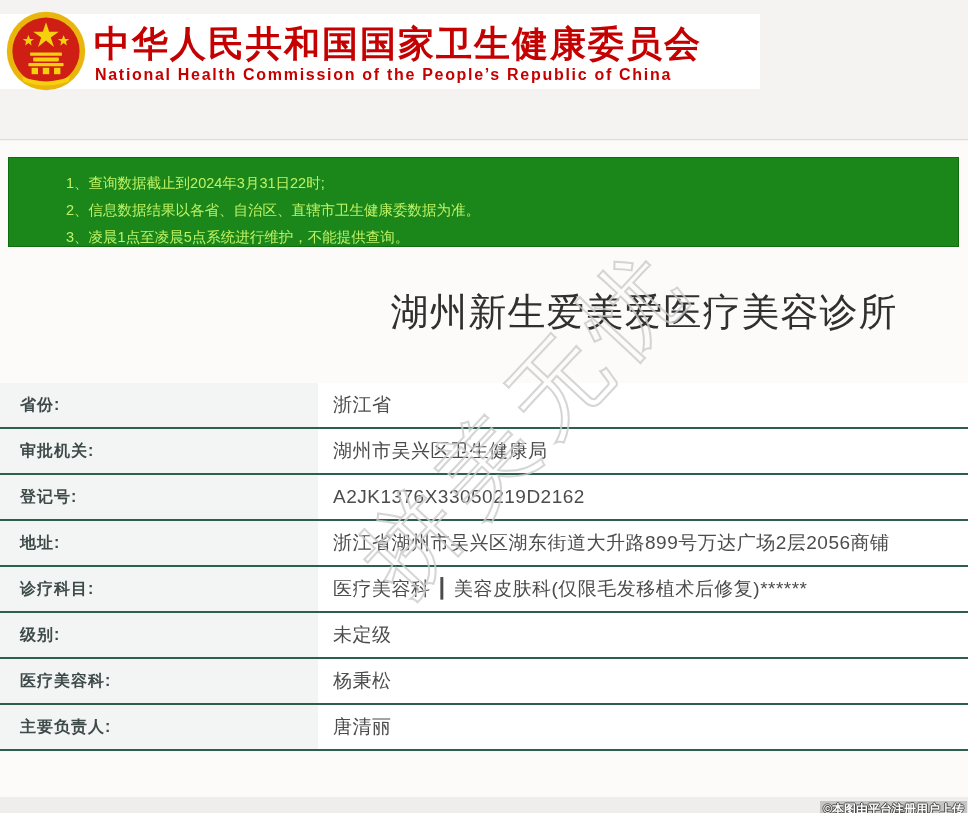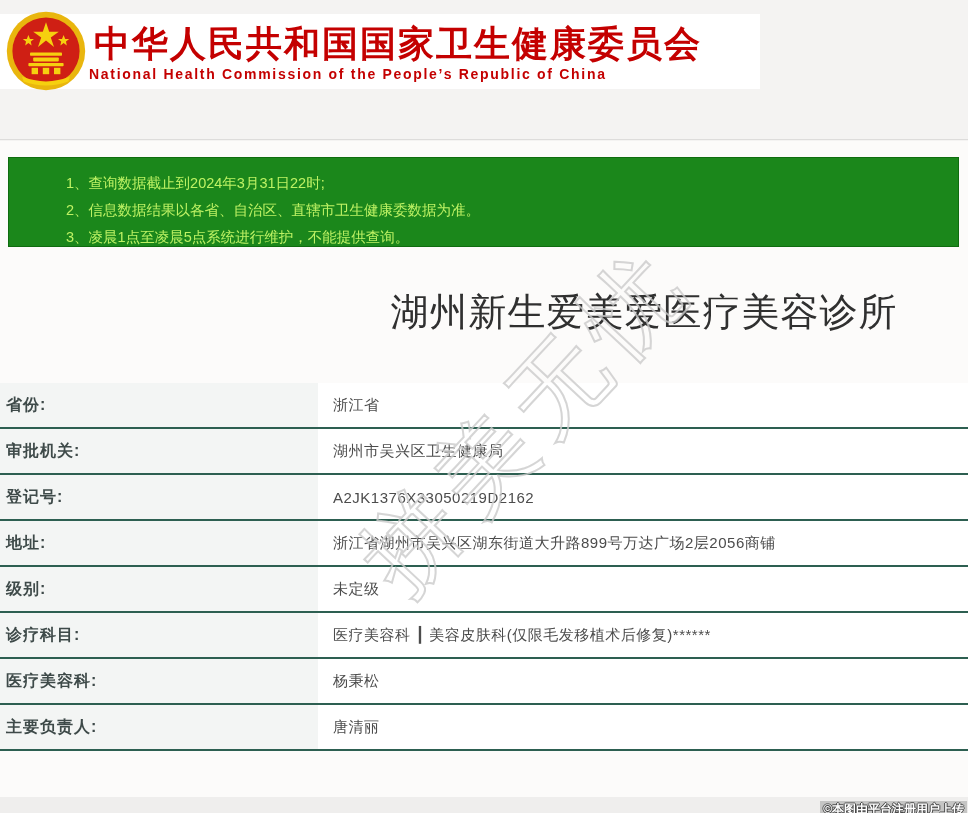--- a/index.html
+++ b/index.html
@@ -24,22 +24,22 @@
   }
   .emblem {
     position: absolute; left: 6px; top: -3px; width: 80px; height: 80px;
   }
   .header-title-cn {
     position: absolute; left: 94px; top: 6px;
     font-size: 36px; font-weight: bold; color: #c40000;
     letter-spacing: 2px; white-space: nowrap;
   }
   .header-title-en {
-    position: absolute; left: 89px; top: 52px;
-    font-size: 14px; font-weight: bold; color: #c40000;
+    position: absolute; left: 95px; top: 52px;
+    font-size: 16px; font-weight: bold; color: #c40000;
     letter-spacing: 1.7px; white-space: nowrap;
   }
 
   
   .content {
     position: absolute; top: 141px; left: 0; width: 968px; height: 656px;
     background: #fcfbfa;
   }
   .notice-box {
     position: absolute; top: 16px; left: 8px; width: 951px; height: 90px;
@@ -61,29 +61,29 @@
   .info-table {
     position: absolute; top: 242px; left: 0; width: 968px;
   }
   .info-row {
     display: flex; width: 968px; height: 46px;
     border-bottom: 2px solid #2d5f51;
   }
   .info-label {
     width: 318px; background: #f3f5f4;
     display: flex; align-items: center;
-    padding-left: 6px;
+    padding-left: 20px;
     font-size: 16px; font-weight: bold; color: #3e4a49;
     letter-spacing: 1px;
   }
   .info-value {
     flex: 1; background: #ffffff;
     display: flex; align-items: center;
     padding-left: 15px;
-    font-size: 15px; color: #4c4c4c;
+    font-size: 19px; color: #4c4c4c;
     letter-spacing: 0.5px;
   }
 
   
   .bottom-strip {
     position: absolute; top: 797px; left: 0; width: 968px; height: 16px;
     background: #efeeed;
   }
   .copyright-badge {
     position: absolute; right: 1px; top: 4px;
@@ -159,27 +159,27 @@
           <div class="info-label">登记号:</div>
           <div class="info-value">A2JK1376X33050219D2162</div>
         </div>
 
         <div class="info-row">
           <div class="info-label">地址:</div>
           <div class="info-value">浙江省湖州市吴兴区湖东街道大升路899号万达广场2层2056商铺</div>
         </div>
 
         <div class="info-row">
-          <div class="info-label">级别:</div>
-          <div class="info-value">未定级</div>
+          <div class="info-label">诊疗科目:</div>
+          <div class="info-value">医疗美容科 ┃ 美容皮肤科(仅限毛发移植术后修复)******</div>
         </div>
 
         <div class="info-row">
-          <div class="info-label">诊疗科目:</div>
-          <div class="info-value">医疗美容科 ┃ 美容皮肤科(仅限毛发移植术后修复)******</div>
+          <div class="info-label">级别:</div>
+          <div class="info-value">未定级</div>
         </div>
 
         <div class="info-row">
           <div class="info-label">医疗美容科:</div>
           <div class="info-value">杨秉松</div>
         </div>
 
         <div class="info-row">
           <div class="info-label">主要负责人:</div>
           <div class="info-value">唐清丽</div>

